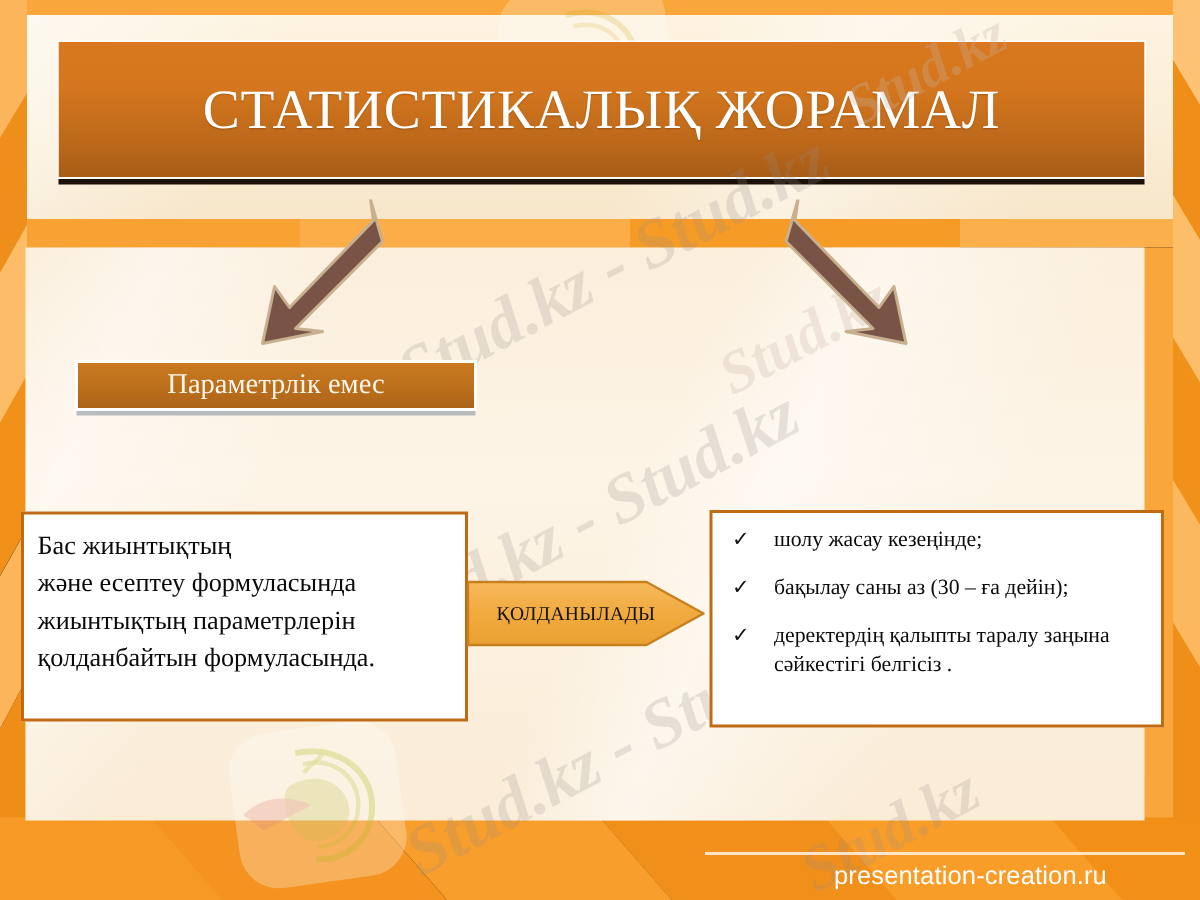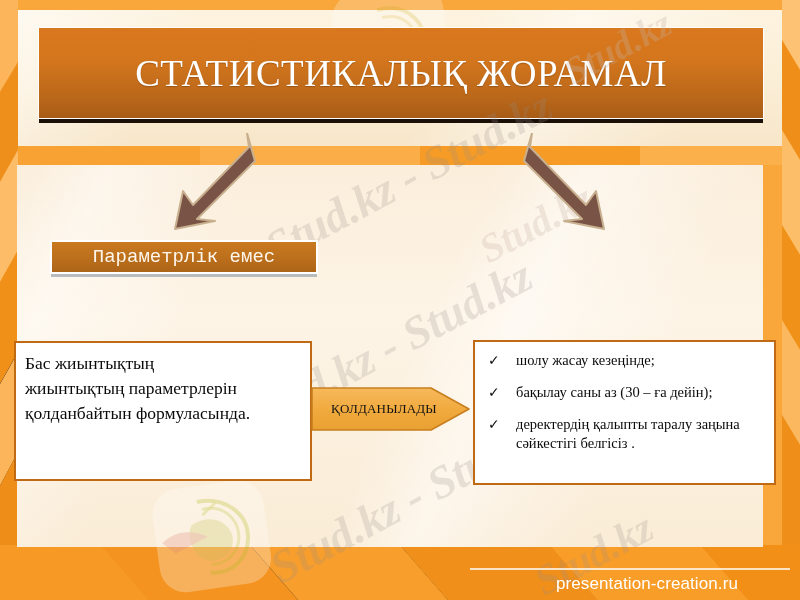--- a/index.html
+++ b/index.html
@@ -139,21 +139,21 @@
     border: 2px solid #ffffff;
     box-sizing: border-box;
     box-shadow: 0 4px 0 -1px #b9bcbe;
     display: flex;
     align-items: center;
     justify-content: center;
   }
   .cat-plate span {
     color: #fdf6ec;
     font-size: 19px;
-    font-family: Liberation Mono, monospace;
+    font-family: Liberation Serif, serif;
     white-space: nowrap;
     text-align: right;
   }
   .cat-nonparam { left: 50px;  top: 240px; width: 268px; height: 34px; }
   .cat-param    { left: 540px; top: 232px; width: 170px; height: 36px; }
 
   
   .def-box {
     position: absolute;
     left: 14px;
@@ -345,20 +345,21 @@
     <polygon points="8,2 0,30 58,88 40,90 80,98 72,60 62,74 6,16" fill="#7a5347" stroke="#c8b08f" stroke-width="2" stroke-linejoin="round" transform="translate(4,-2) scale(1,1)"></polygon>
   </svg>
 
   <div class="cat-plate cat-nonparam">
     <span>Параметрлік емес</span>
   </div>
 
 
   <div class="def-box">
     <p>Бас жиынтықтың</p>
+    <p>және есептеу формуласында</p>
     <p>жиынтықтың  параметрлерін</p>
     <p>қолданбайтын формуласында.</p>
   </div>
 
   <svg class="applies-arrow" viewBox="0 0 160 54">
     <defs>
       <linearGradient id="cg" x1="0" y1="0" x2="0" y2="1">
         <stop offset="0%" stop-color="#f7b95c"></stop>
         <stop offset="55%" stop-color="#f0a93c"></stop>
         <stop offset="100%" stop-color="#eaa134"></stop>

